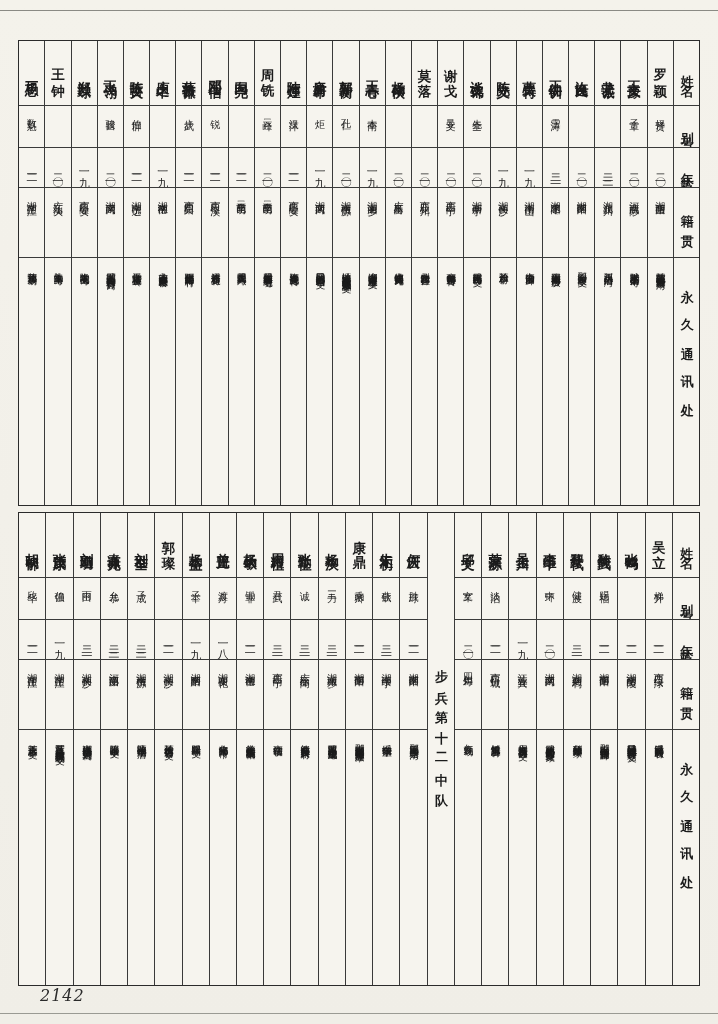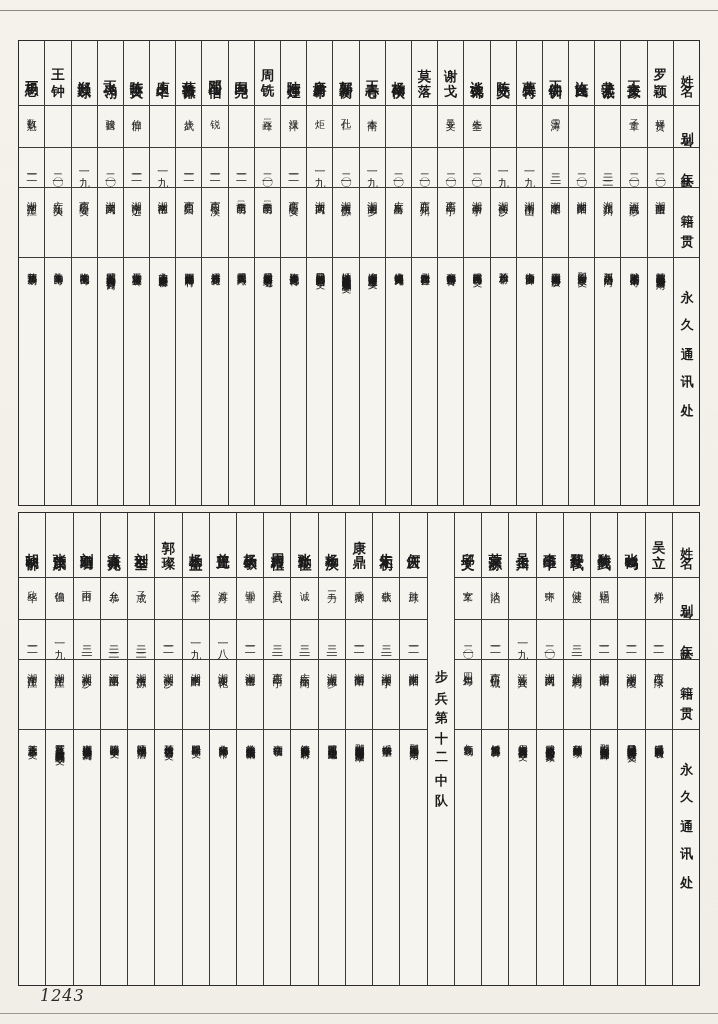--- a/index.html
+++ b/index.html
@@ -941,16 +941,16 @@
         </div>
         <div class="cell r3">
           <span class="vtext native-text">湖南芷江</span>
         </div>
         <div class="cell r4">
           <span class="vtext addr-text">芷江六合乡土桥交</span>
         </div>
       </div>
     </div>
 
-  <div class="page-number">1243</div>
+  <div class="page-number">2142</div>
 
   <div class="frame-line frame-bottom"></div>
 </div>
 
 </body></html>

